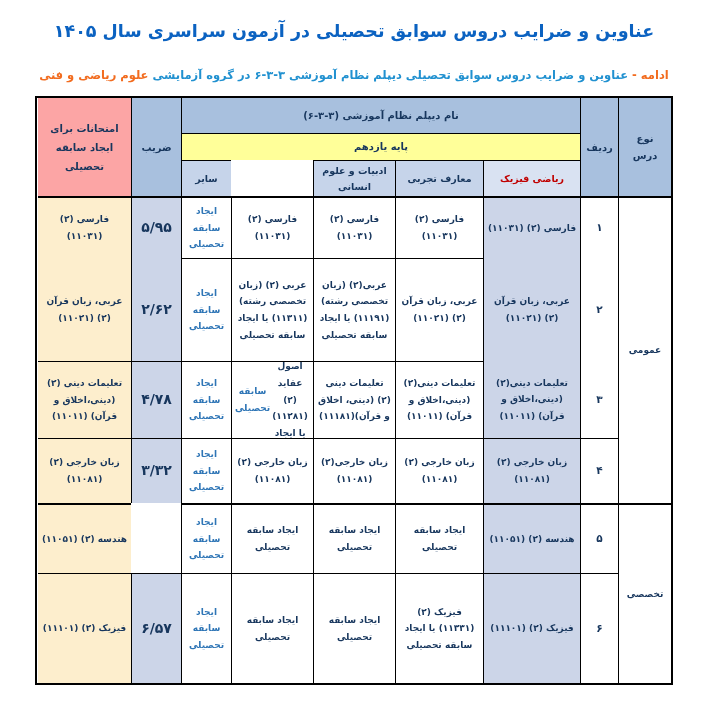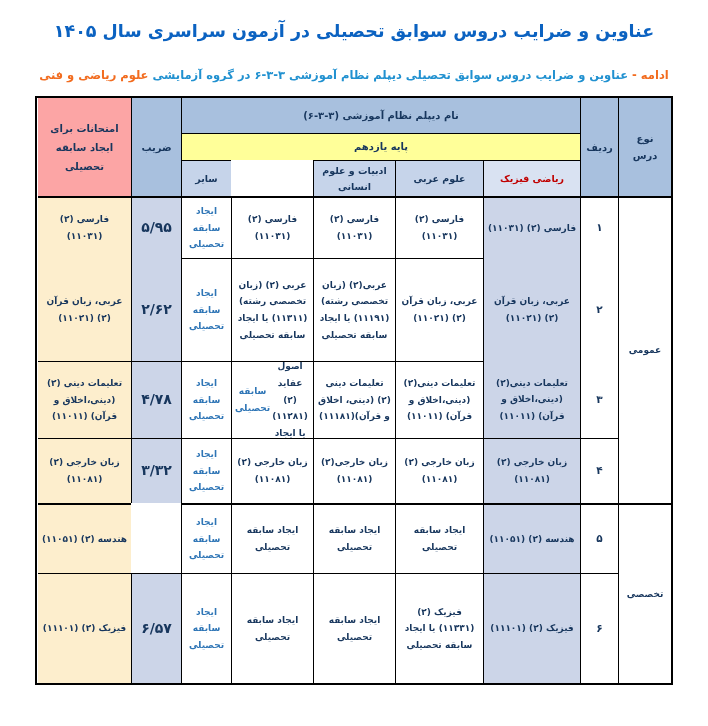--- a/index.html
+++ b/index.html
@@ -59,21 +59,21 @@
 
   <div class="grid">
 
     <div class="c hdr rt pre" style="grid-area:1/1/4/2">نوع
 درس</div>
     <div class="c hdr rt" style="grid-area:1/2/4/3">ردیف</div>
 
     <div class="c hdr rt" style="grid-area:1/3/2/8">نام دیپلم نظام آموزشی (۳-۳-۶)</div>
     <div class="c yellowbg" style="grid-area:2/3/3/8">پایه یازدهم</div>
     <div class="c sub subr red" style="grid-area:3/3/4/4">ریاضی فیزیک</div>
-    <div class="c sub" style="grid-area:3/4/4/5">علوم عربی</div>
+    <div class="c sub" style="grid-area:3/4/4/5">معارف تجربی</div>
     <div class="c sub" style="grid-area:3/5/4/6">ادبیات و علوم انسانی</div>
     <div class="c sub" style="grid-area:3/7/4/8">سایر</div>
 
     <div class="c hdr rt" style="grid-area:1/8/4/9">ضریب</div>
     <div class="c peachbg rt le" style="grid-area:1/9/4/10">امتحانات برای ایجاد سابقه تحصیلی</div>
 
     <div class="c tt" style="grid-area:4/1/8/2">عمومی</div>
     <div class="c tt" style="grid-area:8/1/10/2">تخصصی</div>
 
     <div class="c num tt" style="grid-area:4/2/5/3">۱</div>

